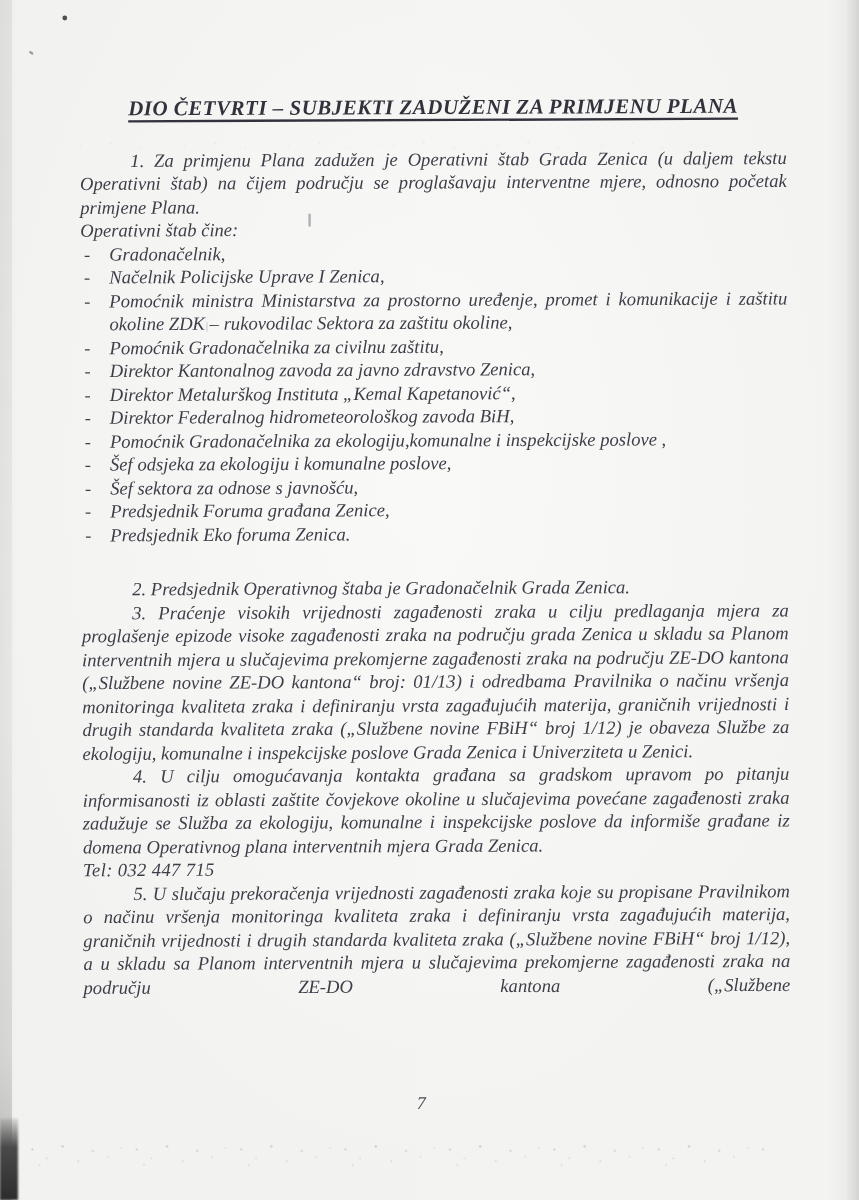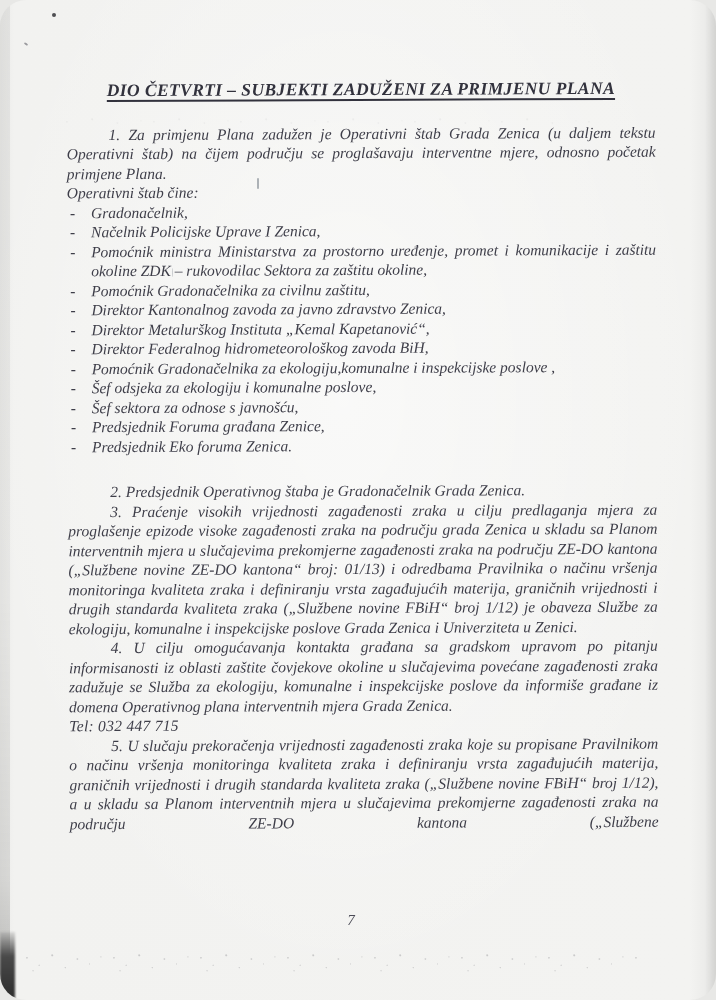--- a/index.html
+++ b/index.html
@@ -10,21 +10,20 @@
     overflow:hidden;
   }
   .scan-page{
     position:relative;
     width:716px;height:1000px;
     background:
       radial-gradient(ellipse at 48% 40%, rgba(255,255,255,0.55) 0%, rgba(255,255,255,0) 70%),
       linear-gradient(to right, #e9e9e7 0px, #f2f2f0 14px, #f3f3f1 690px, #e7e7e5 716px),
       #f2f2f0;
     overflow:hidden;
-    border-radius:26px;
   }
   
   .edge-left{
     position:absolute;left:0;top:0;width:10px;height:1000px;
     background:linear-gradient(to bottom,
       rgba(190,190,188,0.28) 0%,
       rgba(200,200,198,0.22) 60%,
       rgba(170,170,168,0.35) 88%,
       rgba(120,120,118,0.45) 100%);
     filter:blur(0.5px);

